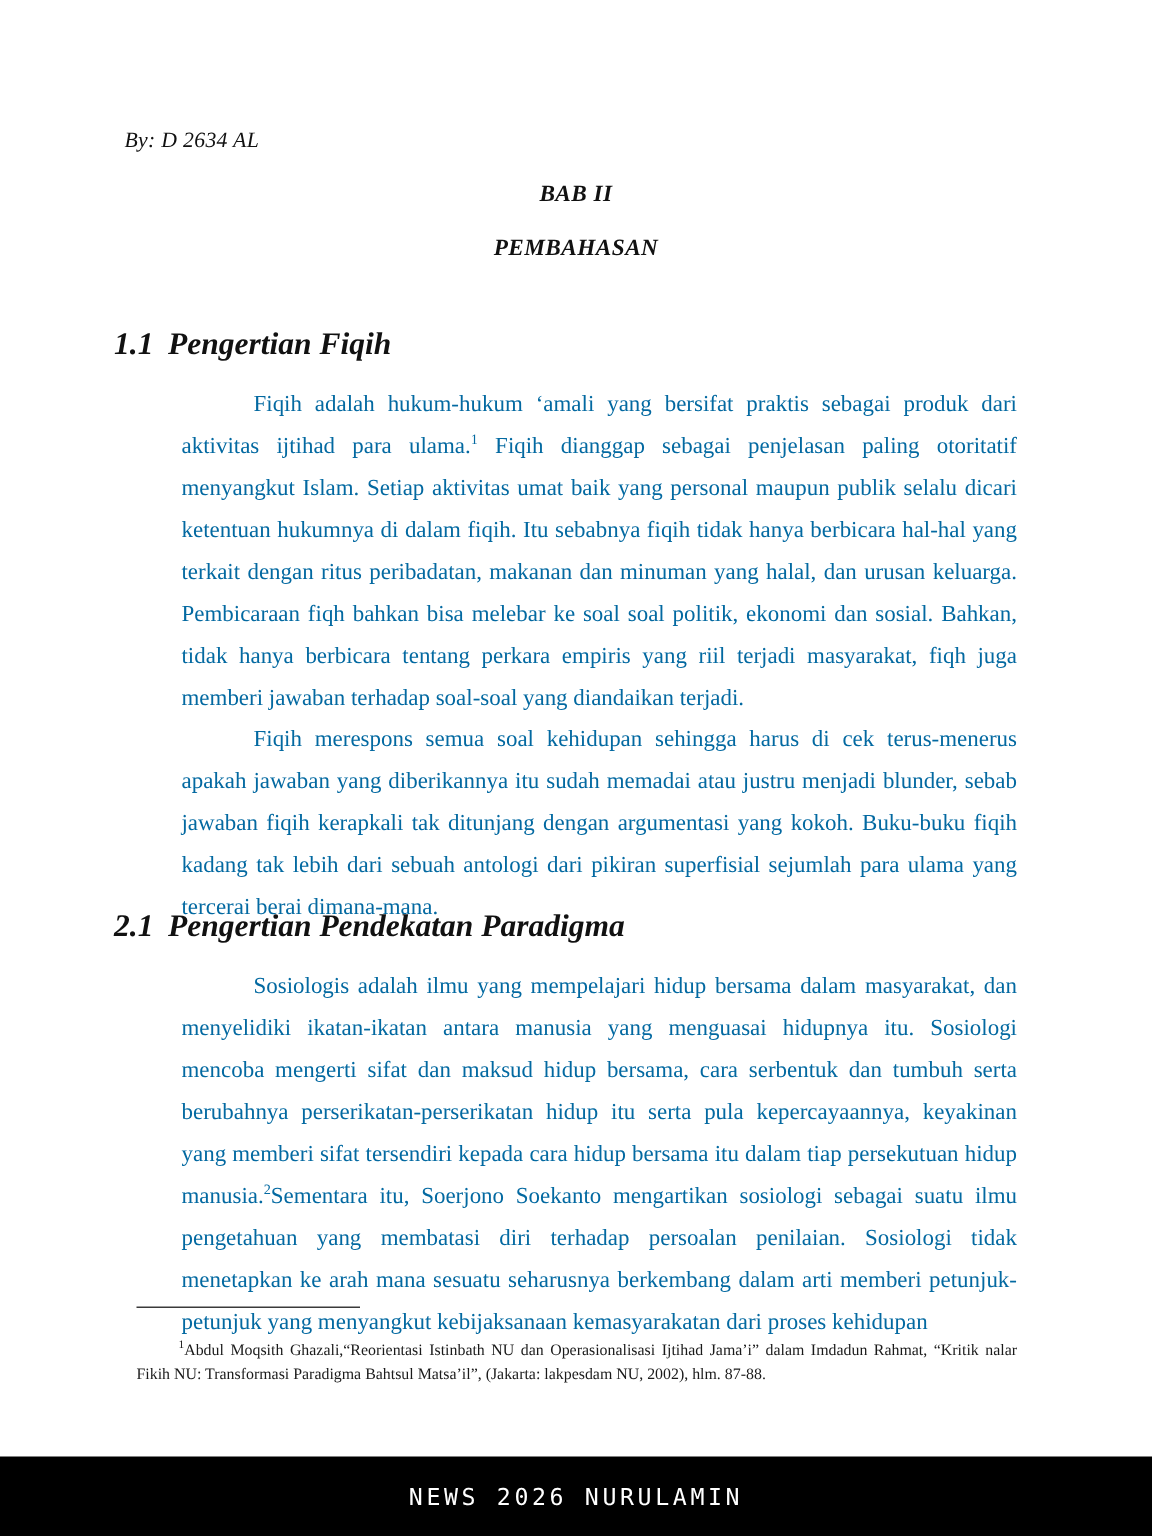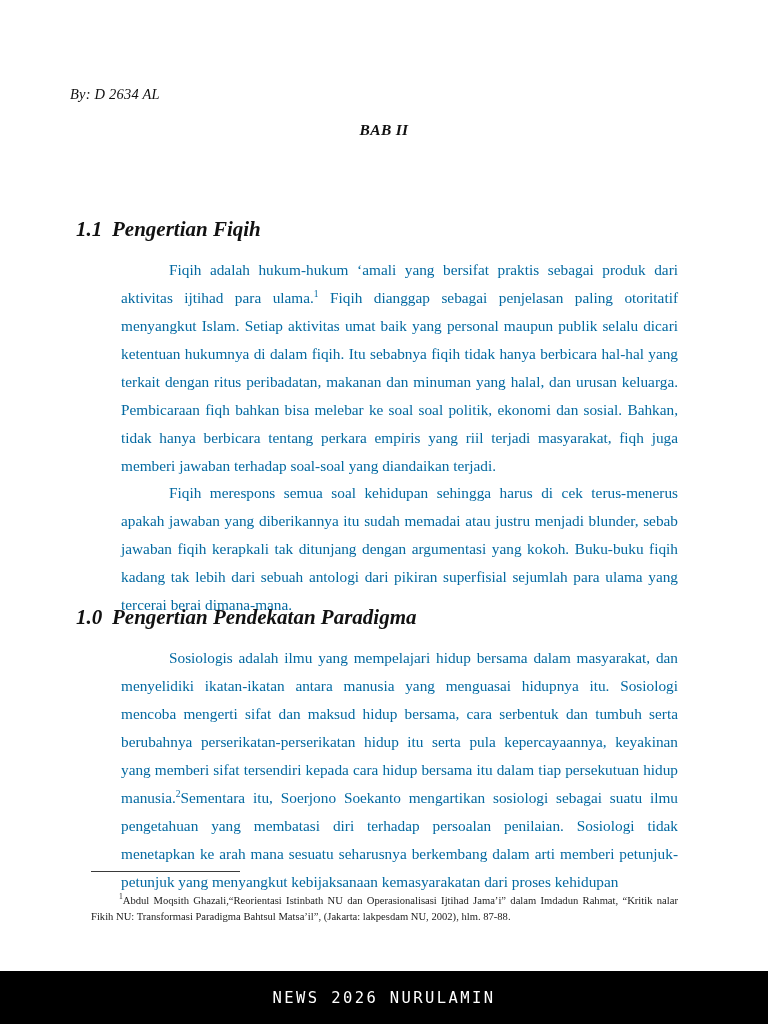--- a/index.html
+++ b/index.html
@@ -21,21 +21,21 @@
     left: 0;
     top: 0;
     width: 768px;
     height: 971px;
     background: #ffffff;
   }
 
   
   .byline {
     position: absolute;
-    left: 70px;
+    left: 83px;
     top: 86px;
     font-style: italic;
     font-size: 14.5px;
     letter-spacing: 0.2px;
     white-space: nowrap;
   }
 
   
   .chapter-title,
   .chapter-subtitle {
@@ -146,31 +146,32 @@
 </style>
 </head>
 <body>
 
 <div class="page">
 
   <div class="byline">By: D 2634 AL</div>
 
   <div class="chapter-title">BAB II</div>
 
+  <div class="chapter-subtitle">PEMBAHASAN</div>
 
   <div class="section-heading" id="sec-1-1">
     <span class="num">1.1</span><span>Pengertian Fiqih</span>
   </div>
 
   <p class="para" id="para-fiqih-1"><span>Fiqih adalah hukum-hukum ‘amali yang bersifat praktis sebagai produk dari aktivitas ijtihad para ulama.</span><sup>1</sup><span> Fiqih dianggap sebagai penjelasan paling otoritatif menyangkut Islam. Setiap aktivitas umat baik yang personal maupun publik selalu dicari ketentuan hukumnya di dalam fiqih. Itu sebabnya fiqih tidak hanya berbicara hal-hal yang terkait dengan ritus peribadatan, makanan dan minuman yang halal, dan urusan keluarga. Pembicaraan fiqh bahkan bisa melebar ke soal soal politik, ekonomi dan sosial. Bahkan, tidak hanya berbicara tentang perkara empiris yang riil terjadi masyarakat, fiqh juga memberi jawaban terhadap soal-soal yang diandaikan terjadi.</span></p>
 
   <p class="para" id="para-fiqih-2"><span>Fiqih merespons semua soal kehidupan sehingga harus di cek terus-menerus apakah jawaban yang diberikannya itu sudah memadai atau justru menjadi blunder, sebab jawaban fiqih kerapkali tak ditunjang dengan argumentasi yang kokoh. Buku-buku fiqih kadang tak lebih dari sebuah antologi dari pikiran superfisial sejumlah para ulama yang tercerai berai dimana-mana.</span></p>
 
   <div class="section-heading" id="sec-1-2">
-    <span class="num">1.0</span><span>Pengertian Pendekatan Paradigma</span>
+    <span class="num">2.1</span><span>Pengertian Pendekatan Paradigma</span>
   </div>
 
   <p class="para" id="para-sosio-1"><span>Sosiologis adalah ilmu yang mempelajari hidup bersama dalam masyarakat, dan menyelidiki ikatan-ikatan antara manusia yang menguasai hidupnya itu. Sosiologi mencoba mengerti sifat dan  maksud hidup bersama, cara serbentuk dan tumbuh serta berubahnya perserikatan-perserikatan hidup itu serta pula kepercayaannya, keyakinan yang memberi sifat tersendiri kepada cara hidup bersama itu dalam tiap persekutuan hidup manusia.</span><sup>2</sup><span>Sementara itu, Soerjono Soekanto mengartikan sosiologi sebagai suatu ilmu pengetahuan yang membatasi diri terhadap persoalan penilaian. Sosiologi tidak menetapkan ke arah mana sesuatu seharusnya berkembang dalam arti memberi petunjuk-petunjuk yang menyangkut kebijaksanaan kemasyarakatan dari proses kehidupan</span></p>
 
   <div class="footnote-rule"></div>
 
   <div class="footnotes">
     <p class="footnote"><sup>1</sup><span>Abdul Moqsith Ghazali,“Reorientasi Istinbath NU dan Operasionalisasi Ijtihad Jama’i” dalam Imdadun Rahmat, “Kritik nalar Fikih NU: Transformasi Paradigma Bahtsul Matsa’il”, (Jakarta: lakpesdam NU, 2002), hlm. 87-88.</span></p>
 
   </div>

